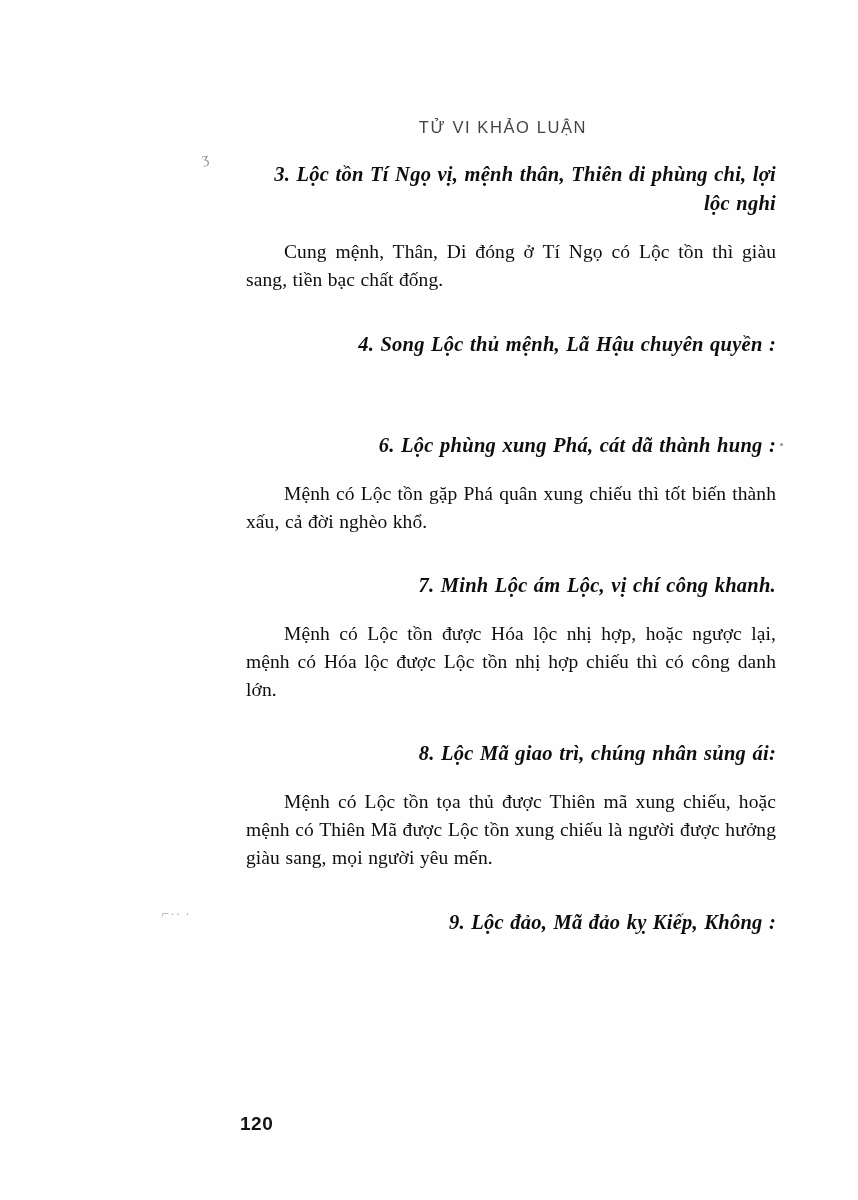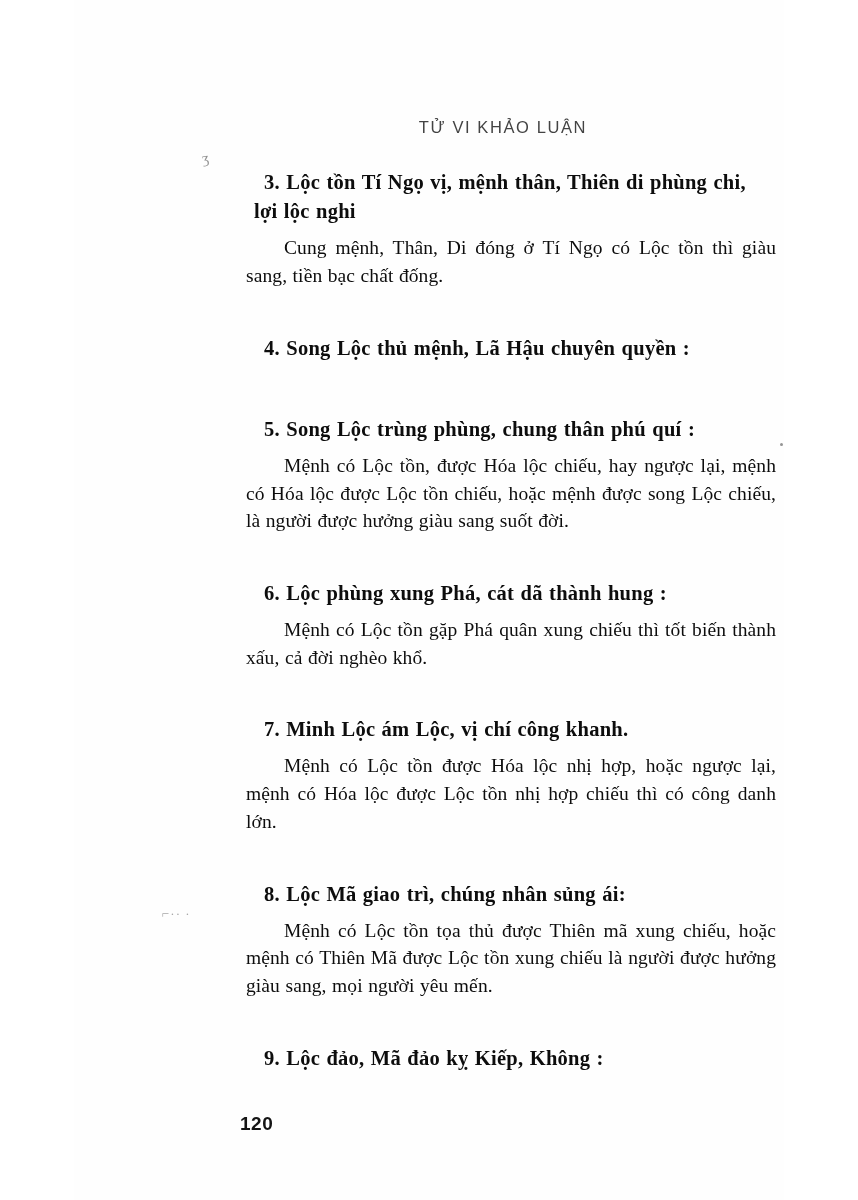--- a/index.html
+++ b/index.html
@@ -42,33 +42,35 @@
   .column {
     position: absolute;
     left: 172px;
     top: 160px;
     width: 530px;
   }
 
   .section { margin-bottom: 0; }
 
   .heading {
+    font-style: italic;
     font-weight: bold;
     font-size: 20.5px;
     line-height: 1.42;
     letter-spacing: 0.25px;
-    margin: 8px;
+    margin: 0;
     text-indent: 10px;
     word-spacing: 1px;
+    text-align: right;
   }
 
   .body {
     font-size: 19.5px;
     line-height: 1.42;
-    margin: 4px 0 0 0;
+    margin: 20px 0 0 0;
     text-indent: 38px;
     text-align: justify;
     letter-spacing: 0.1px;
     word-spacing: 0.5px;
     
     font-weight: 500;
   }
   .gap-lg  { height: 36px; }
 
   
@@ -135,24 +137,20 @@
       <p class="heading">3. Lộc tồn Tí Ngọ vị, mệnh thân, Thiên di phùng chi, lợi lộc nghi</p>
       <p class="body">Cung mệnh, Thân, Di đóng ở Tí Ngọ có Lộc tồn thì giàu sang, tiền bạc chất đống.</p>
     </div>
     <div class="gap-lg"></div>
 
     <div class="section">
       <p class="heading">4. Song Lộc thủ mệnh, Lã Hậu chuyên quyền :</p>
     </div>
     <div class="gap-lg"></div>
 
-    <div class="section">
-      <p class="heading">5. Song Lộc trùng phùng, chung thân phú quí :</p>
-      <p class="body">Mệnh có Lộc tồn, được Hóa lộc chiếu, hay ngược lại, mệnh có Hóa lộc được Lộc tồn chiếu, hoặc mệnh được song Lộc chiếu, là người được hưởng giàu sang suốt đời.</p>
-    </div>
     <div class="gap-lg"></div>
 
     <div class="section">
       <p class="heading">6. Lộc phùng xung Phá, cát dã thành hung :</p>
       <p class="body">Mệnh có Lộc tồn gặp Phá quân xung chiếu thì tốt biến thành xấu, cả đời nghèo khổ.</p>
     </div>
     <div class="gap-lg"></div>
 
     <div class="section">
       <p class="heading">7. Minh Lộc ám Lộc, vị chí công khanh.</p>

